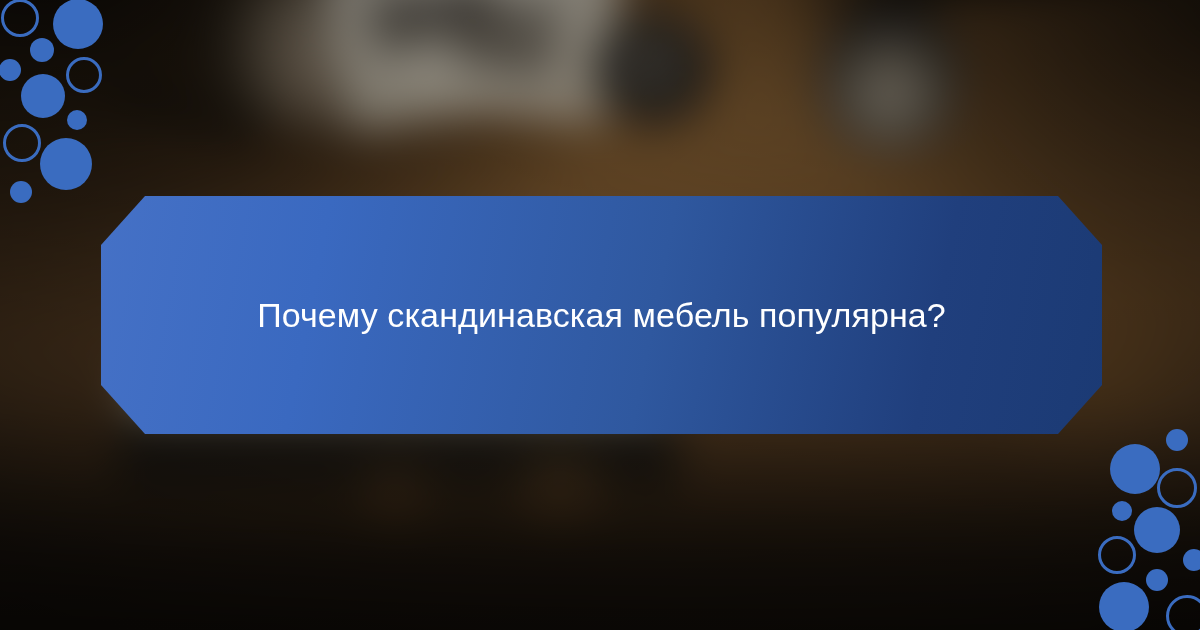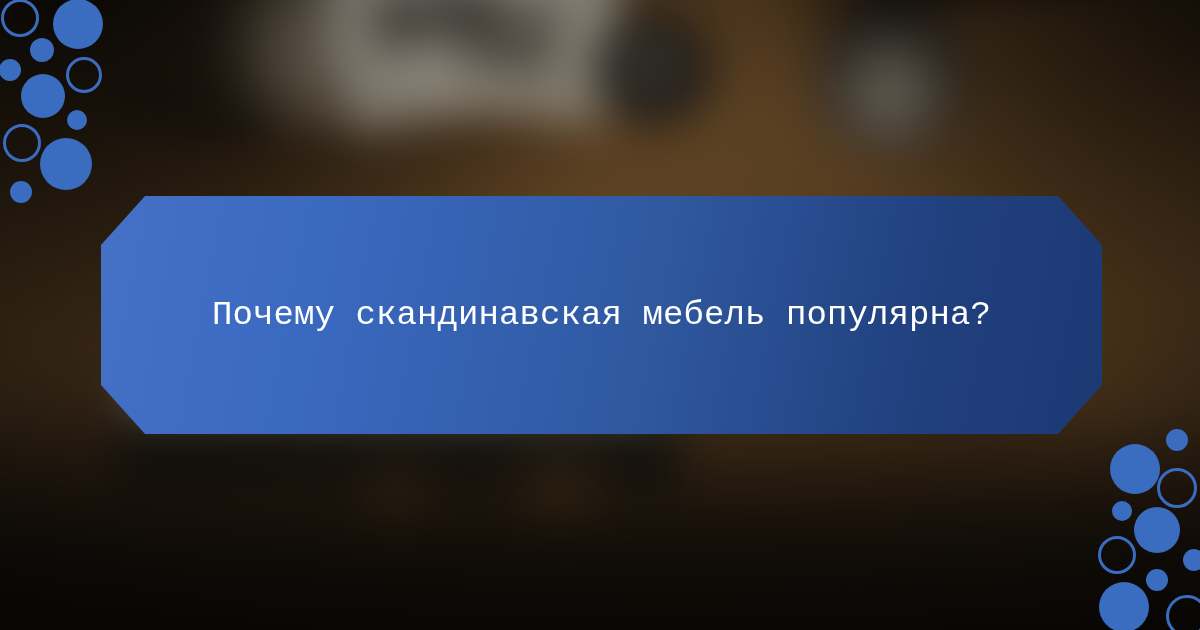--- a/index.html
+++ b/index.html
@@ -6,21 +6,21 @@
   html, body {
     margin: 0;
     padding: 0;
     background: #000;
   }
   #stage {
     position: relative;
     width: 1200px;
     height: 630px;
     overflow: hidden;
-    font-family: Liberation Mono, monospace;
+    font-family: Liberation Sans, sans-serif;
     background: #2a2118;
   }
 
   
   #photo {
     position: absolute;
     inset: -60px;
     filter: blur(22px) saturate(1.05);
     -webkit-filter: blur(22px) saturate(1.05);
   }

